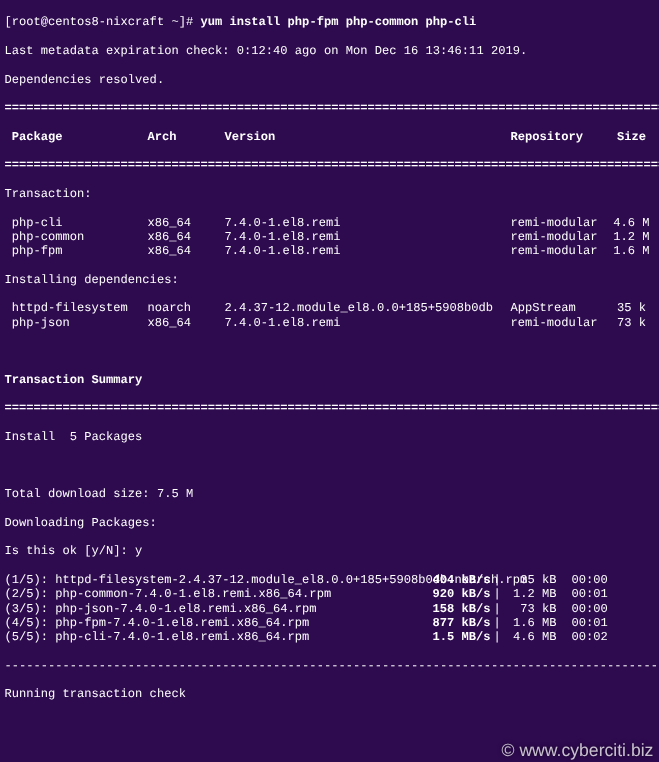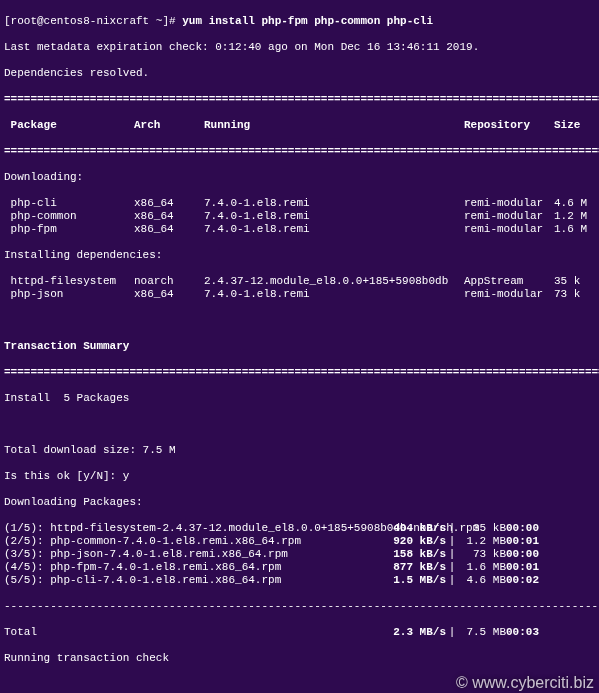--- a/index.html
+++ b/index.html
@@ -26,55 +26,54 @@
     font-family: Verdana, Arial, sans-serif;
     font-size: 16px;
     color: rgba(255,255,255,0.75);
     text-shadow: 0 0 4px rgba(0,0,0,0.6);
     pointer-events: none;
   }
   .col-pkg   { display:inline-block; width:130px; }
   .col-arch  { display:inline-block; width:70px;  }
   .col-ver   { display:inline-block; width:260px; }
   .col-repo  { display:inline-block; width:90px;  }
-  .col-size  { display:inline-block; width:40px; text-align:left; }
+  .col-size  { display:inline-block; width:40px; text-align:center; }
 
   .dl-name  { display:inline-block; width:372px; }
   .dl-rate  { display:inline-block; width:70px;  text-align:right;font-weight:bold; }
   .dl-pipe  { display:inline-block; width:12px;  text-align:center; }
   .dl-size  { display:inline-block; width:48px;  text-align:right; }
-  .dl-time  { display:inline-block; width:60px;  text-align:left;font-weight:bold; }
+  .dl-time  { display:inline-block; width:60px;  text-align:center; }
 
   .hr { color:#ffffff; }
 </style>
 </head>
 <body>
 
 <div class="terminal">
 <div><span>[root@centos8-nixcraft ~]# </span><span class="bold">yum install php-fpm php-common php-cli</span></div>
 <div>Last metadata expiration check: 0:12:40 ago on Mon Dec 16 13:46:11 2019.</div>
 <div>Dependencies resolved.</div>
 <div class="bold hr">============================================================================================</div>
-<div class="bold"><span class="col-pkg"> <span>Package</span></span><span class="col-arch">Arch</span><span class="col-ver">Running</span><span class="col-repo">Repository</span><span class="col-size">Size</span></div>
+<div class="bold"><span class="col-pkg"> <span>Package</span></span><span class="col-arch">Arch</span><span class="col-ver">Version</span><span class="col-repo">Repository</span><span class="col-size">Size</span></div>
 <div class="bold hr">============================================================================================</div>
-<div>Downloading:</div>
+<div>Transaction:</div>
 <div id="installing-rows"><div><span class="col-pkg"> php-cli</span><span class="col-arch">x86_64</span><span class="col-ver">7.4.0-1.el8.remi</span><span class="col-repo">remi-modular</span><span class="col-size">4.6 M</span></div><div><span class="col-pkg"> php-common</span><span class="col-arch">x86_64</span><span class="col-ver">7.4.0-1.el8.remi</span><span class="col-repo">remi-modular</span><span class="col-size">1.2 M</span></div><div><span class="col-pkg"> php-fpm</span><span class="col-arch">x86_64</span><span class="col-ver">7.4.0-1.el8.remi</span><span class="col-repo">remi-modular</span><span class="col-size">1.6 M</span></div></div>
 <div>Installing dependencies:</div>
 <div id="deps-rows"><div><span class="col-pkg"> httpd-filesystem</span><span class="col-arch">noarch</span><span class="col-ver">2.4.37-12.module_el8.0.0+185+5908b0db</span><span class="col-repo">AppStream</span><span class="col-size">35 k</span></div><div><span class="col-pkg"> php-json</span><span class="col-arch">x86_64</span><span class="col-ver">7.4.0-1.el8.remi</span><span class="col-repo">remi-modular</span><span class="col-size">73 k</span></div></div>
 <div style="height:13px"></div>
 <div class="bold">Transaction Summary</div>
 <div class="bold hr">============================================================================================</div>
 <div>Install  5 Packages</div>
 <div style="height:13px"></div>
 <div>Total download size: 7.5 M</div>
+<div>Downloading Packages:</div>
 <div><span>Is this ok [y/N]: y</span></div>
-<div>Downloading Packages:</div>
 <div id="download-rows"><div><span class="dl-name">(1/5): httpd-filesystem-2.4.37-12.module_el8.0.0+185+5908b0db.noarch.rpm</span><span class="dl-rate">404 kB/s</span><span class="dl-pipe">|</span><span class="dl-size">35 kB</span><span class="dl-time">00:00</span></div><div><span class="dl-name">(2/5): php-common-7.4.0-1.el8.remi.x86_64.rpm</span><span class="dl-rate">920 kB/s</span><span class="dl-pipe">|</span><span class="dl-size">1.2 MB</span><span class="dl-time">00:01</span></div><div><span class="dl-name">(3/5): php-json-7.4.0-1.el8.remi.x86_64.rpm</span><span class="dl-rate">158 kB/s</span><span class="dl-pipe">|</span><span class="dl-size">73 kB</span><span class="dl-time">00:00</span></div><div><span class="dl-name">(4/5): php-fpm-7.4.0-1.el8.remi.x86_64.rpm</span><span class="dl-rate">877 kB/s</span><span class="dl-pipe">|</span><span class="dl-size">1.6 MB</span><span class="dl-time">00:01</span></div><div><span class="dl-name">(5/5): php-cli-7.4.0-1.el8.remi.x86_64.rpm</span><span class="dl-rate">1.5 MB/s</span><span class="dl-pipe">|</span><span class="dl-size">4.6 MB</span><span class="dl-time">00:02</span></div></div>
 <div>--------------------------------------------------------------------------------------------</div>
-<div><span class="dl-name">Total</span><span class="dl-rate">2.3 MB/s</span><span class="dl-pipe">|</span><span class="dl-size">7.5 MB</span><span class="dl-time">00:03</span></div>
 <div>Running transaction check</div>
 
 
 
 
 
 
 
 
 

